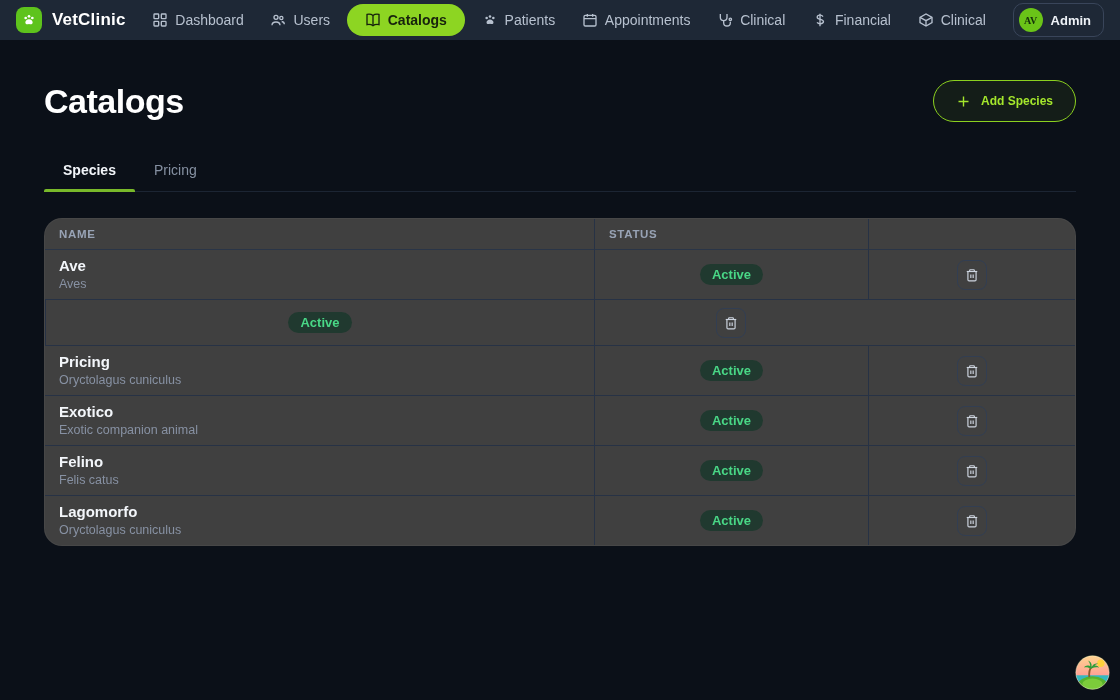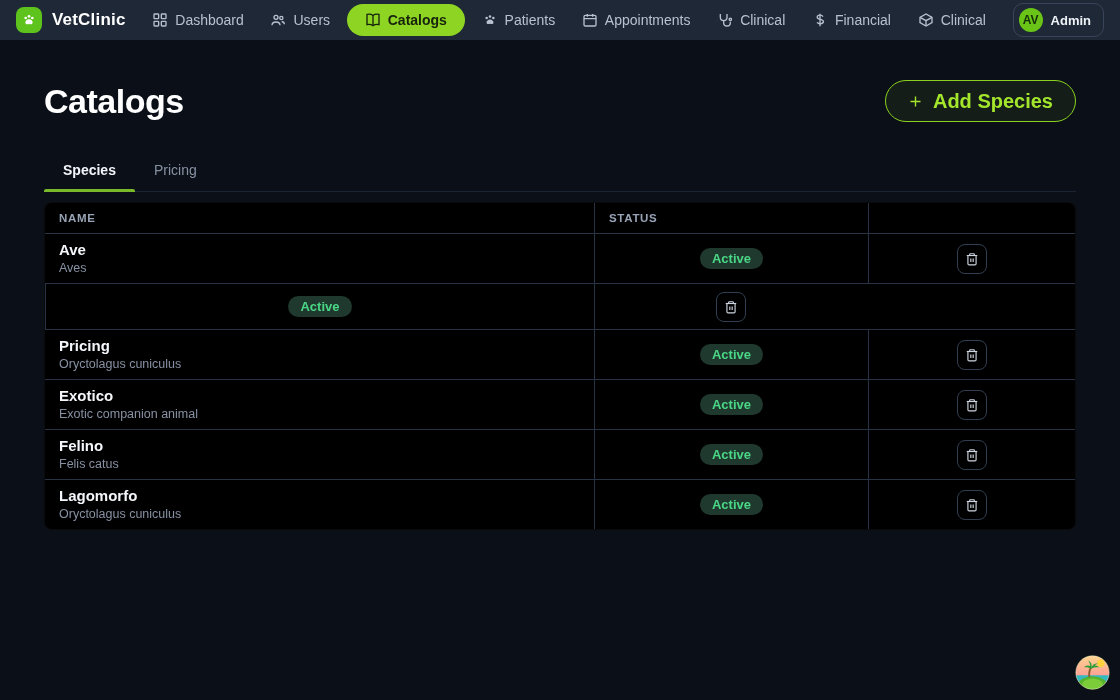--- a/index.html
+++ b/index.html
@@ -52,22 +52,22 @@
   .admin-chip {
     flex: 0 0 auto;
     display: flex; align-items: center; gap: 8px;
     border: 1px solid #39455a; border-radius: 10px;
     padding: 4px 12px 4px 5px;
     cursor: pointer;
   }
   .avatar {
     width: 24px; height: 24px; border-radius: 50%;
     background: #6ac418; color: #14300a;
-    font-size: 12px; font-weight: 700;
-    display: flex; align-items: center; justify-content: center;
+    font-size: 10px; font-weight: 700;
+    display: flex; align-items: center; justify-content: center; font-family: Liberation Serif, serif;
   }
   .admin-label { font-size: 13px; font-weight: 600; color: #eef2f7; }
 
   
   .main { padding: 0 44px; }
   .page-header {
     margin-top: 40px;
     display: flex; justify-content: space-between; align-items: center;
   }
   .page-title { font-size: 34px; font-weight: 700; color: #ffffff; letter-spacing: -.5px; }
@@ -86,21 +86,21 @@
     font-family: "Liberation Sans", sans-serif;
   }
   .search-box input::placeholder { color: #727d8f; }
 
   .add-btn {
     height: 42px; padding: 0 22px;
     border-radius: 999px;
     background: rgba(141, 213, 34, 0.07);
     border: 1.5px solid #8bd01f;
     color: #a4e62c;
-    font-size: 20px; font-weight: 700;
+    font-size: 12px; font-weight: 700;
     display: flex; align-items: center; gap: 10px;
     cursor: pointer;
     font-family: "Liberation Sans", sans-serif;
   }
   .add-btn svg { width: 15px; height: 15px; }
 
   
   .tabs {
     margin-top: 30px;
     display: flex;
@@ -113,24 +113,24 @@
   }
   .tab.active { color: #f2f5f9; font-weight: 600; }
   .tab.active::after {
     content: "";
     position: absolute; left: 0; right: 0; bottom: -1px;
     height: 3px; background: #79b92a; border-radius: 2px 2px 0 0;
   }
 
   
   .table-card {
-    margin-top: 10px;
-    background: #000000;
+    margin-top: 26px;
+    background: #404040;
     border: 1px solid rgba(255,255,255,0.04);
-    border-radius: 8px;
+    border-radius: 18px;
     overflow: hidden;
   }
   .tgrid { display: grid; grid-template-columns: 53.3% 26.6% 20.1%; }
   .th {
     padding: 9px 14px;
     font-size: 11.5px; font-weight: 700;
     letter-spacing: .7px; text-transform: uppercase;
     color: #98a3b5;
     border-bottom: 1px solid #2a3547;
   }

